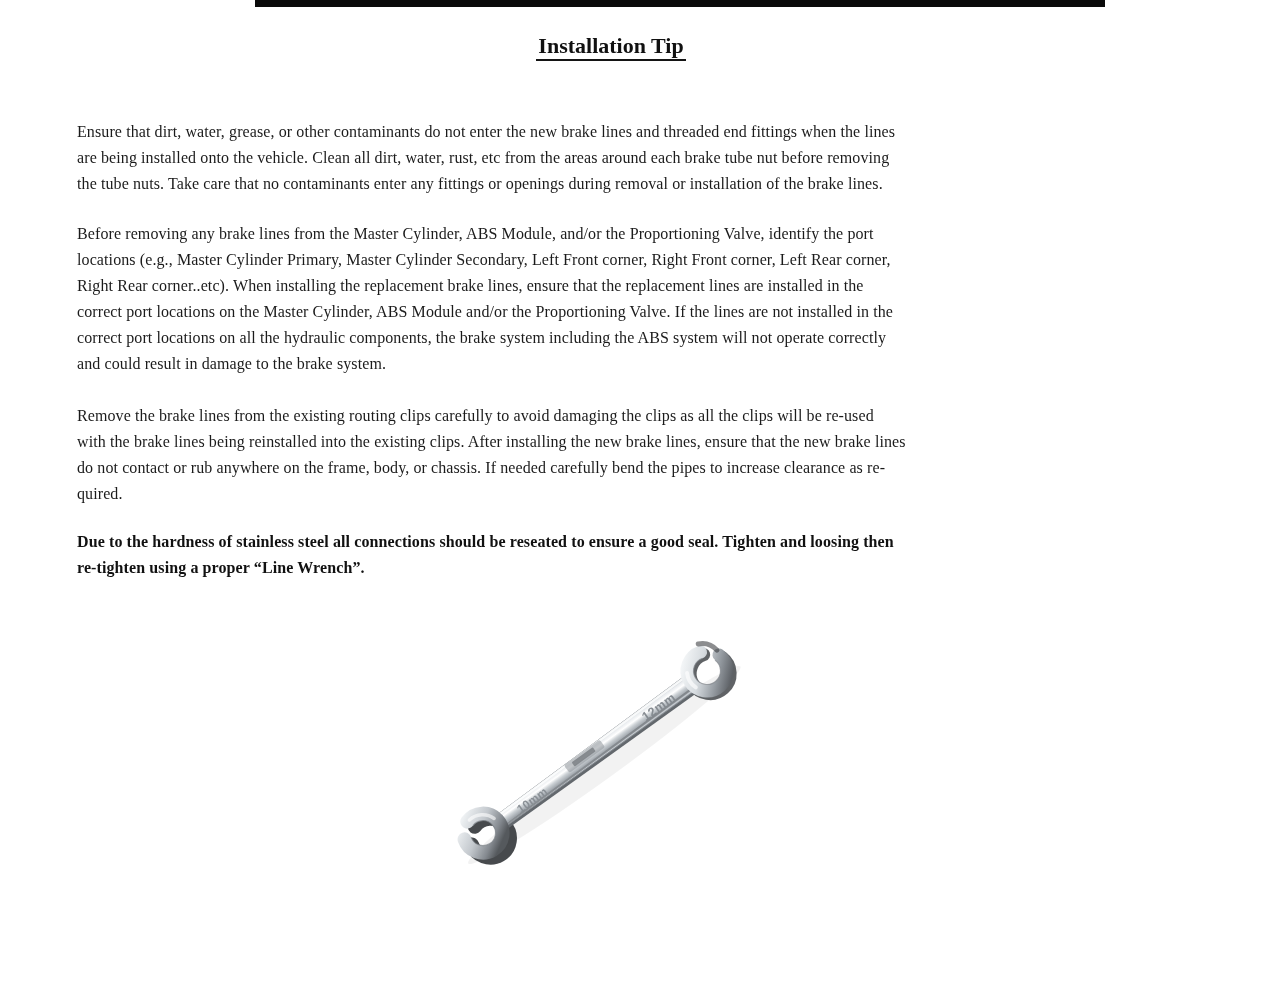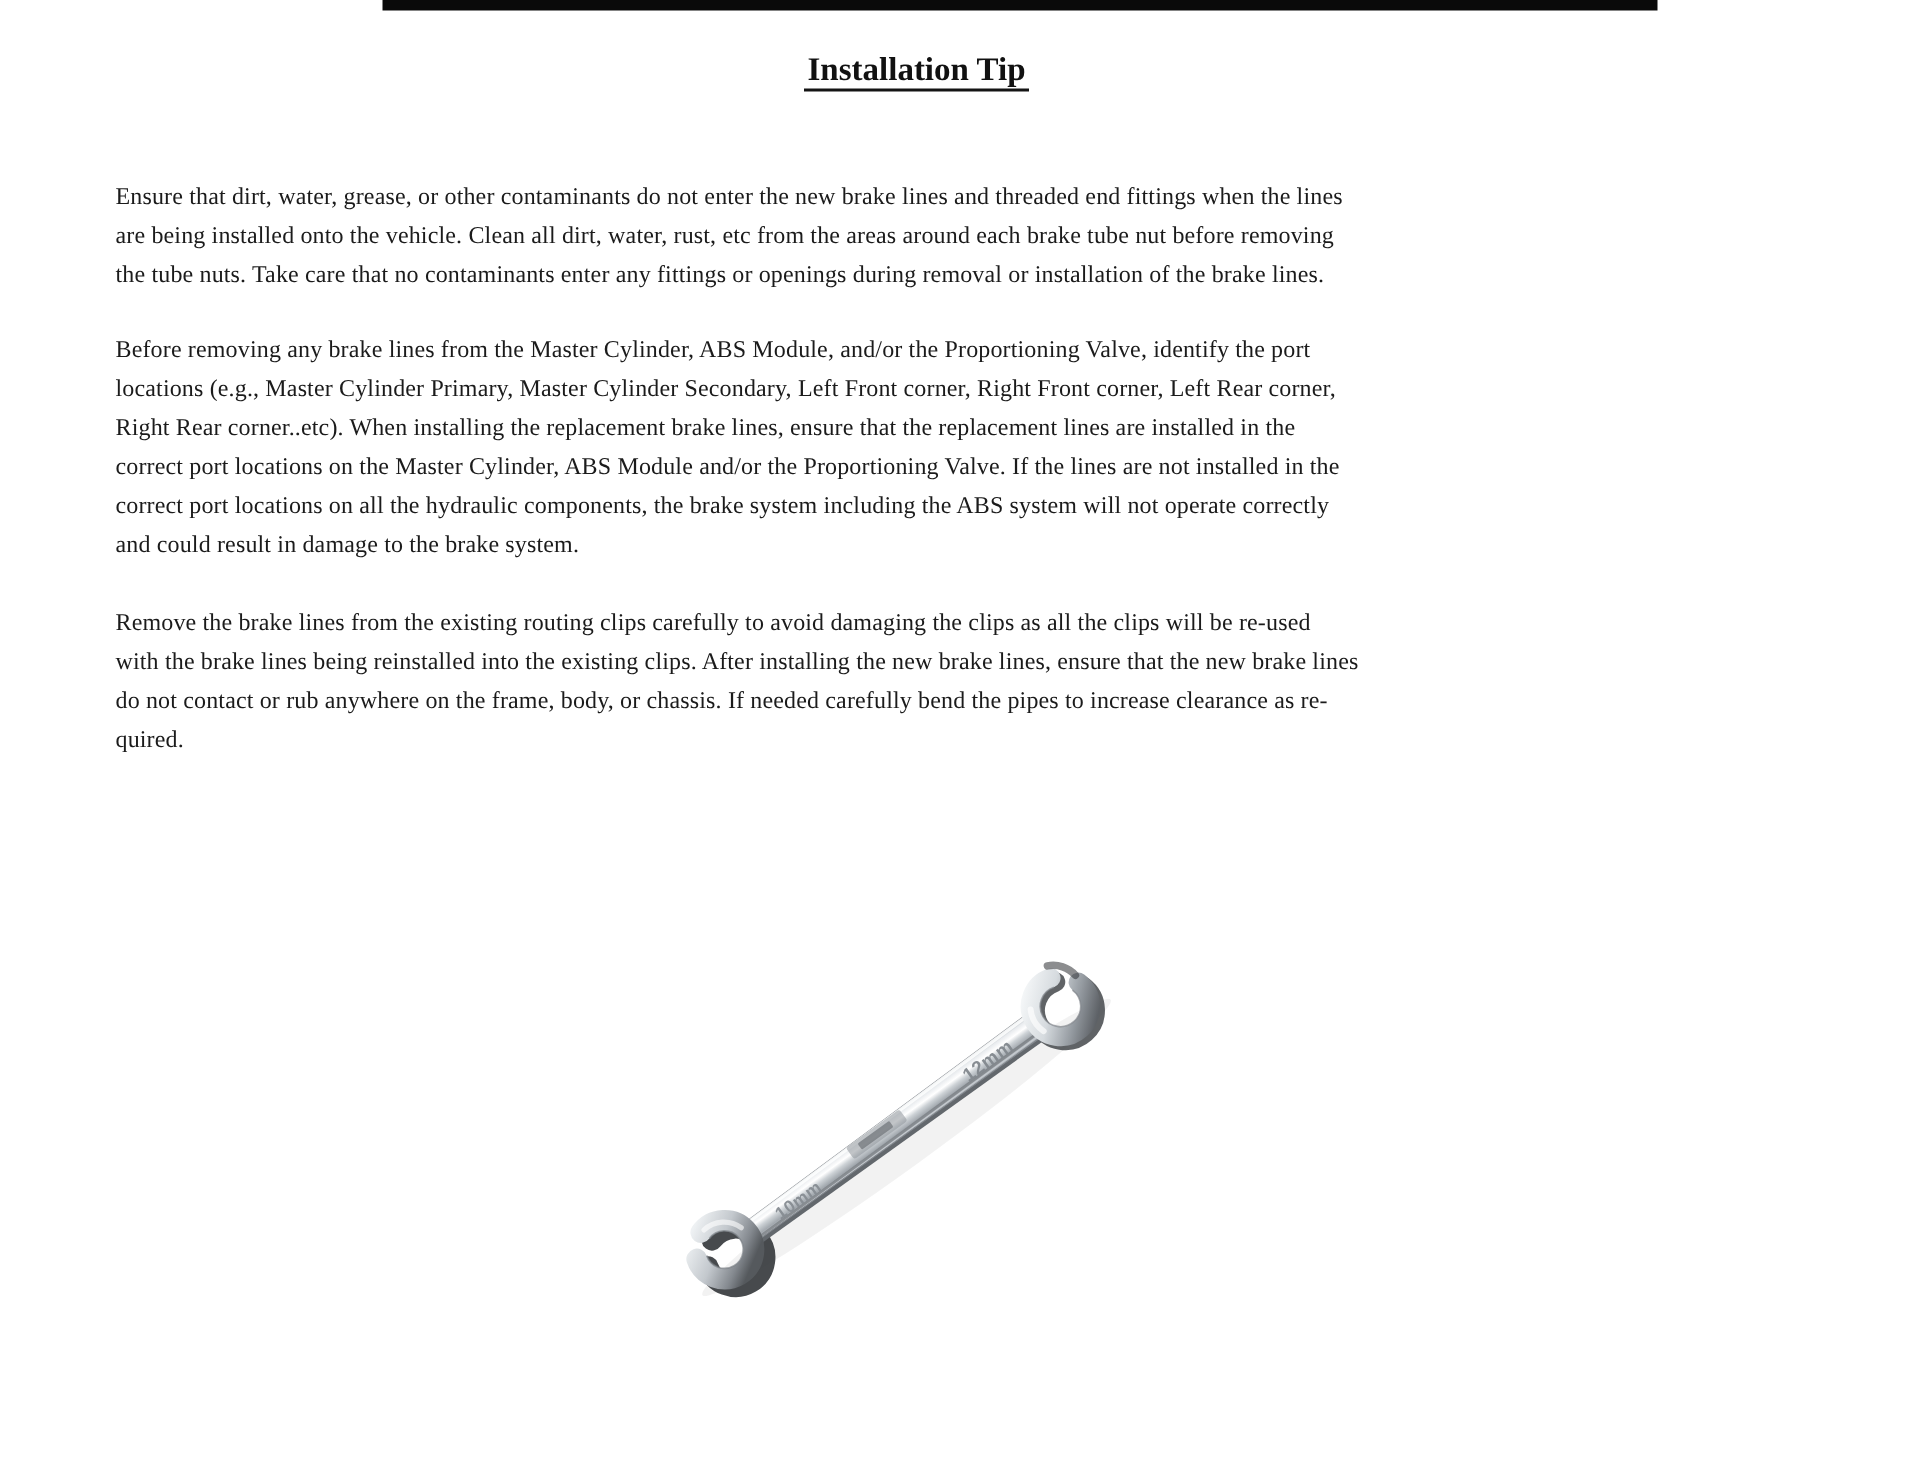--- a/index.html
+++ b/index.html
@@ -58,20 +58,22 @@
   <p class="para p3">Remove the brake lines from the existing routing clips carefully to avoid damaging the clips as all the clips will be re-used
 with the brake lines being reinstalled into the existing clips. After installing the new brake lines, ensure that the new brake lines
 do not contact or rub anywhere on the frame, body, or chassis. If needed carefully bend the pipes to increase clearance as re-
 quired.</p>
   <p class="para p2">Before removing any brake lines from the Master Cylinder, ABS Module, and/or the Proportioning Valve, identify the port
 locations (e.g., Master Cylinder Primary, Master Cylinder Secondary, Left Front corner, Right Front corner, Left Rear corner,
 Right Rear corner..etc). When installing the replacement brake lines, ensure that the replacement lines are installed in the
 correct port locations on the Master Cylinder, ABS Module and/or the Proportioning Valve. If the lines are not installed in the
 correct port locations on all the hydraulic components, the brake system including the ABS system will not operate correctly
 and could result in damage to the brake system.</p>
+  <p class="para p4">Due to the hardness of stainless steel all connections should be reseated to ensure a good seal. Tighten and loosing then
+re-tighten using a proper “Line Wrench”.</p>
 
   <div class="wrench-wrap">
     <svg width="380" height="300" viewBox="0 0 380 300">
       <defs>
         <linearGradient id="shaftChrome" x1="0" y1="0" x2="0" y2="1">
           <stop offset="0" stop-color="#9ba1a7"></stop>
           <stop offset="0.18" stop-color="#e8ebee"></stop>
           <stop offset="0.38" stop-color="#ffffff"></stop>
           <stop offset="0.55" stop-color="#cdd2d6"></stop>
           <stop offset="0.78" stop-color="#a2a8ae"></stop>

